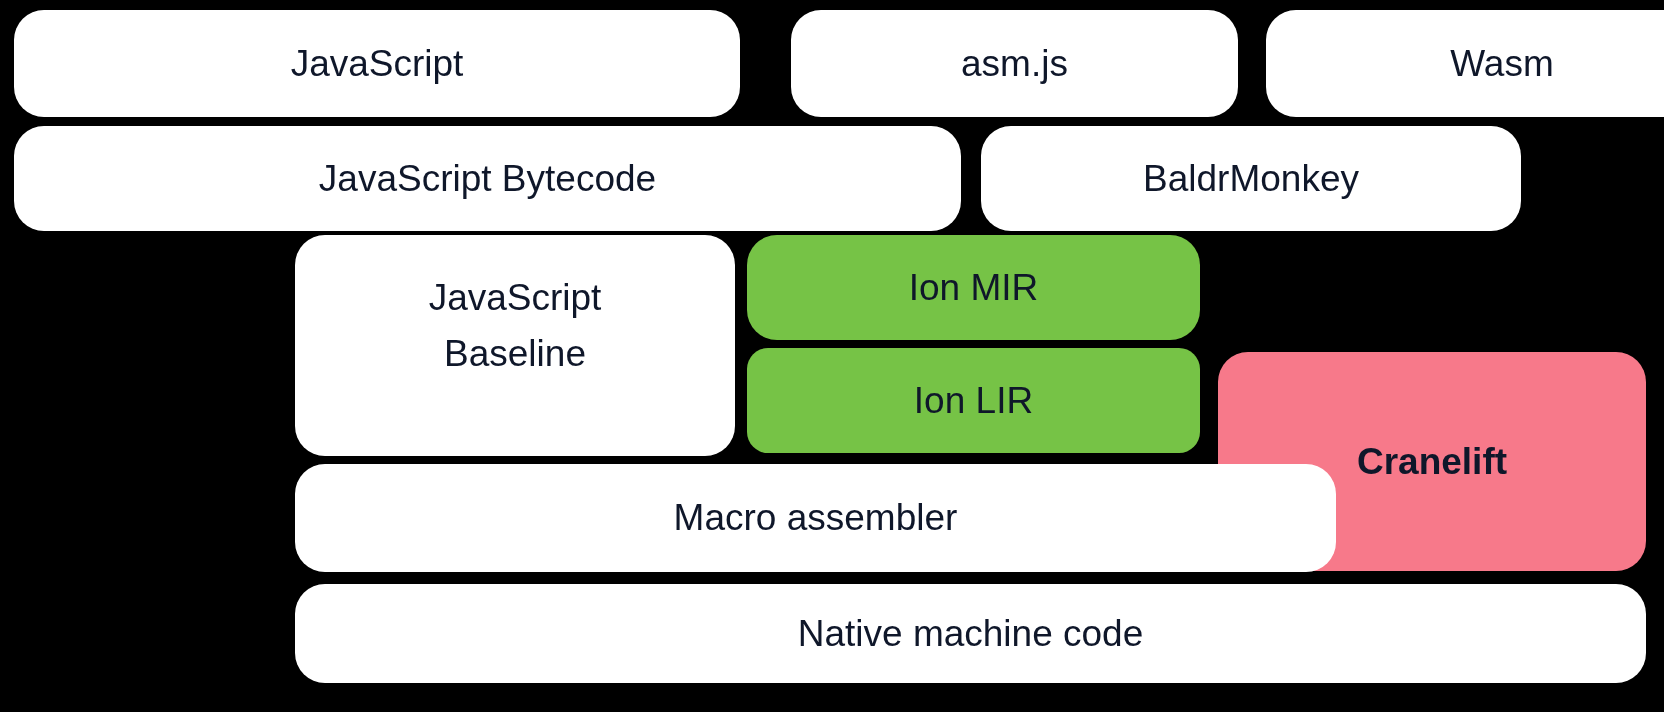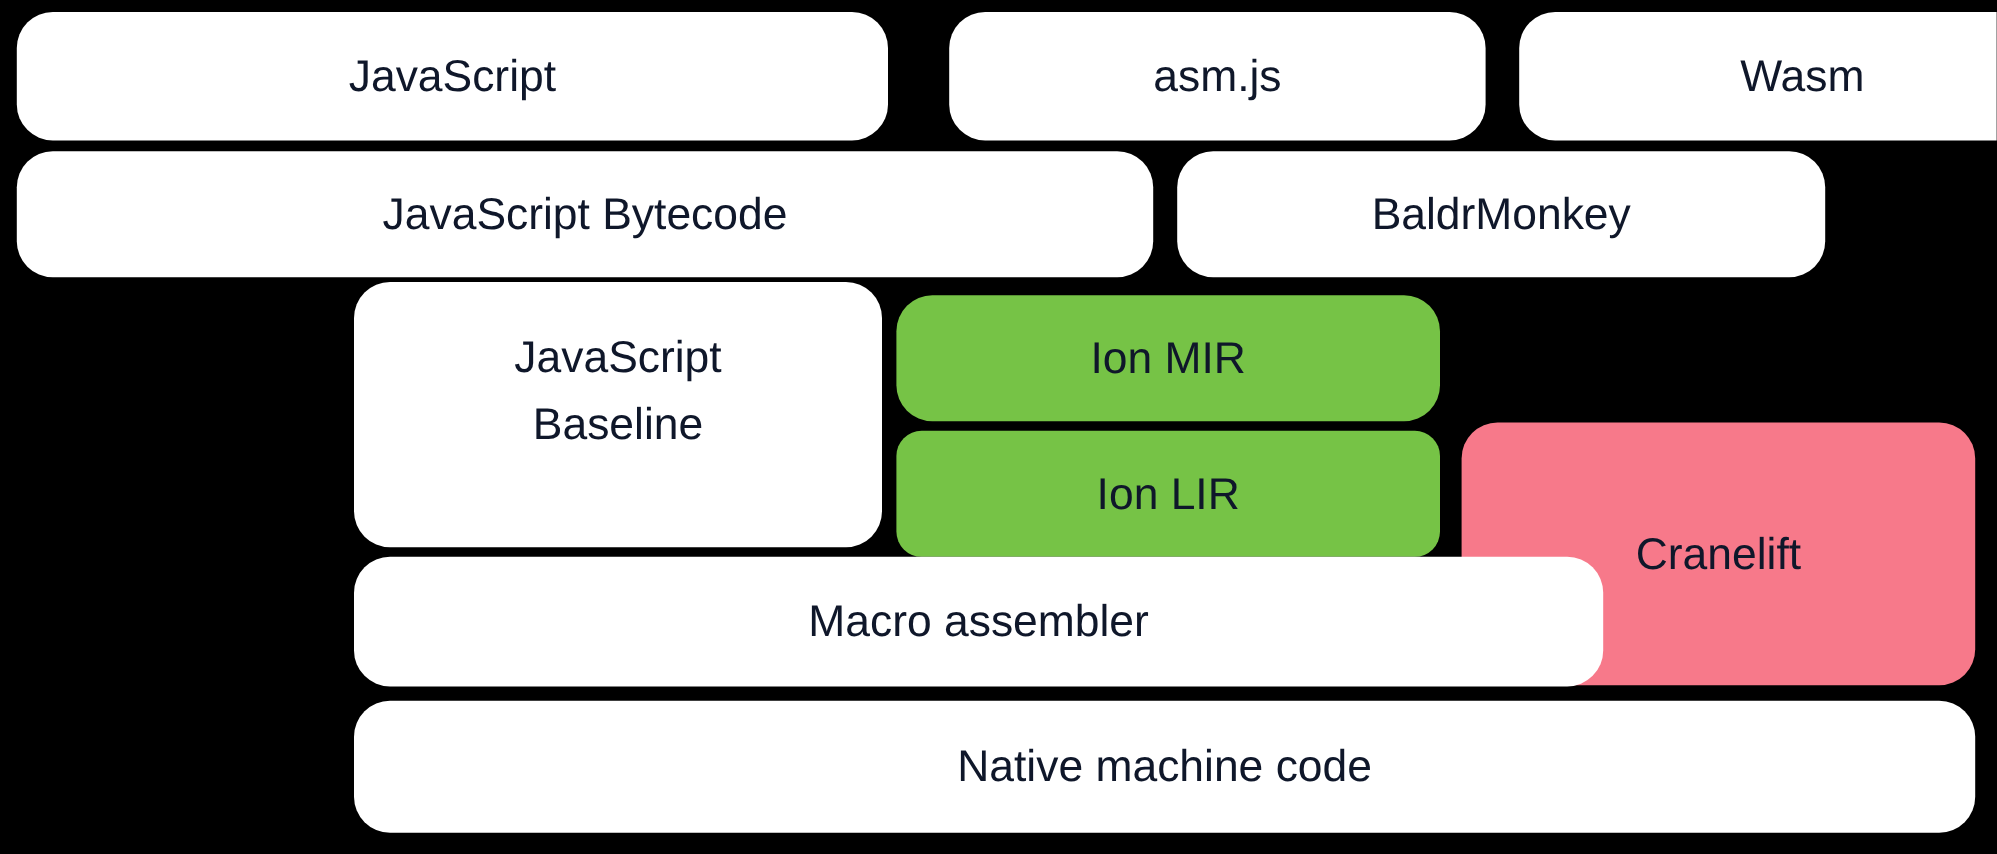--- a/index.html
+++ b/index.html
@@ -25,22 +25,22 @@
     font-size: 37px;
     line-height: 1.5;
     color: #0f172a;
     box-sizing: border-box;
   }
   .box.col {
     flex-direction: column;
   }
   .fill-white { background: #ffffff; }
   .fill-gray  { background: #eaeaea; }
-  .fill-green { background: #76c346; margin-top: 11px; }
-  .fill-pink  { background: #f7798a; }
+  .fill-green { background: #76c346; }
+  .fill-pink  { background: #f7798a; font-weight: bold; }
 </style>
 </head>
 <body>
 
 <div class="canvas">
 
   <div class="box fill-white" style="left:14px; top:10px; width:726px; height:107px;">
     <span>JavaScript</span>
   </div>
 
@@ -75,17 +75,17 @@
   </div>
 
   <div class="box fill-pink" style="left:1218px; top:352px; width:428px; height:219px;">
     <span>Cranelift</span>
   </div>
 
   <div class="box fill-white" style="left:295px; top:464px; width:1041px; height:108px;">
     <span>Macro assembler</span>
   </div>
 
-  <div class="box fill-white" style="left:295px; top:584px; width:1351px; height:110px;">
+  <div class="box fill-white" style="left:295px; top:584px; width:1351px; height:99px;">
     <span>Native machine code</span>
   </div>
 
 </div>
 
 </body></html>

